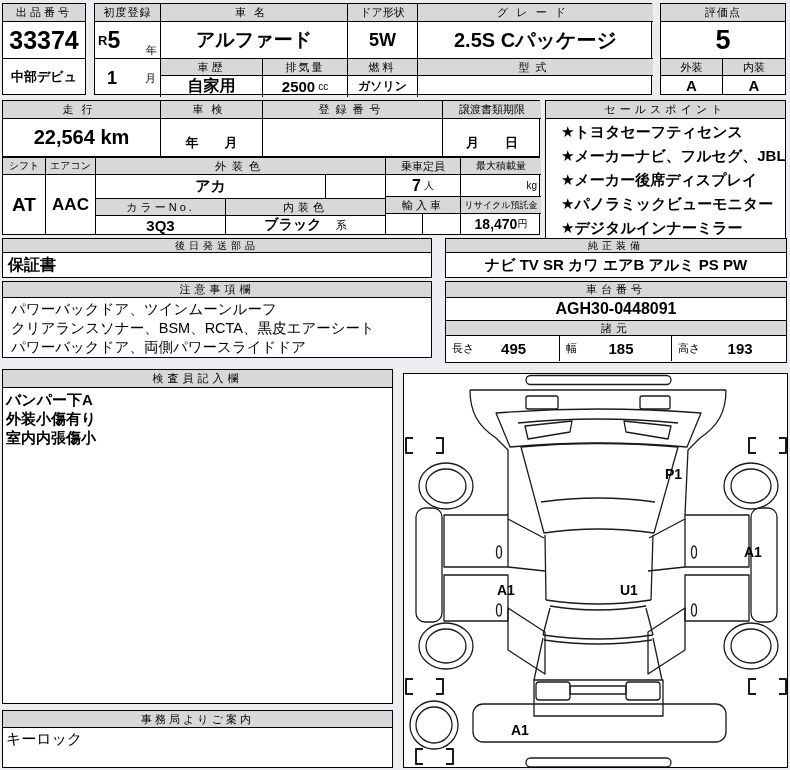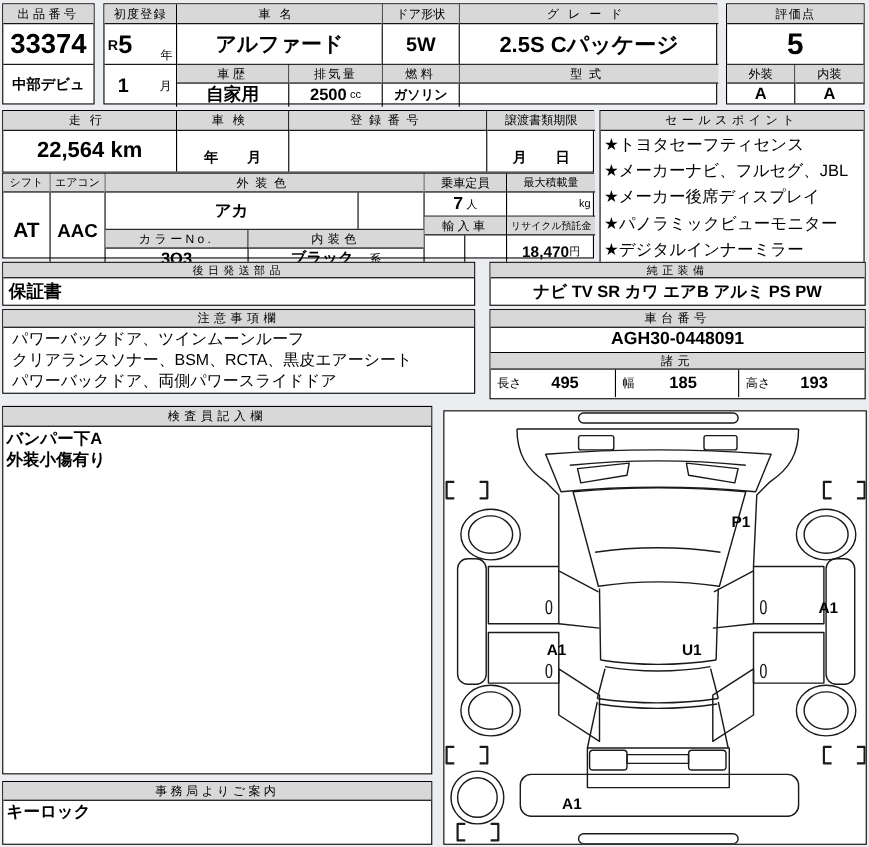--- a/index.html
+++ b/index.html
@@ -33,41 +33,41 @@
   .h18 { height:18px; flex:none; }
   .h37 { height:37px; flex:none; }
   .h17 { height:17px; flex:none; }
   .h19 { flex:1; }
   
   #box-score { left:660px; top:3px; width:126px; height:92px; }
   
   #box-row2 { left:2px; top:100px; width:538px; height:57px; display:grid; grid-template-columns:158px 102px 180px 98px; grid-template-rows:18px 37px; }
   
   #box-sales { left:545px; top:100px; width:241px; height:143px; }
-  #box-sales .sp-line { font-size:15px; font-weight:normal; line-height:24px; padding-left:3px; white-space:nowrap; }
+  #box-sales .sp-line { font-size:15px; font-weight:bold; line-height:24px; padding-left:15px; white-space:nowrap; }
   
   #box-row3 { left:2px; top:157px; width:538px; height:78px; display:grid; grid-template-columns:43px 50px 290px 75px 80px; }
   
   #box-later { left:2px; top:238px; width:430px; height:40px; }
   #box-oem  { left:445px; top:238px; width:342px; height:40px; }
   .hd14 { height:14px; font-size:10px; }
   .val26 { height:24px; display:flex; align-items:center; }
   
   #box-notes { left:2px; top:281px; width:430px; height:77px; }
   #box-notes .nt-line { font-size:14.5px; font-weight:normal; line-height:19px; padding-left:8px; white-space:nowrap; }
   #box-chassis { left:445px; top:281px; width:342px; height:82px; }
   #box-chassis .dims { display:grid; grid-template-columns:114px 112px 114px; height:25px; }
   .dim { display:flex; align-items:center; padding:0 6px; }
   .dim .lbl { font-size:11px; }
   .dim .v { font-size:15px; font-weight:bold; flex:1; text-align:center; }
   
   #box-inspector { left:2px; top:369px; width:391px; height:335px; }
   #box-inspector .in-line { font-size:15px; font-weight:bold; line-height:19px; padding-left:3px; }
   #box-office { left:2px; top:710px; width:391px; height:58px; }
-  #box-office .of-line { font-size:15px; font-weight:bold; line-height:22px; padding-left:3px; }
+  #box-office .of-line { font-size:15px; font-weight:normal; line-height:22px; padding-left:3px; }
   
   #box-diagram { left:403px; top:373px; width:385px; height:395px; }
   #box-diagram svg { position:absolute; left:0; top:0; }
   .marker { position:absolute; font-size:14px; font-weight:bold; line-height:15px;margin-left:32px; }
   .mk-p1 { left:229px; top:93px; }
   .mk-a1-right { left:308px; top:171px; }
   .mk-u1 { left:184px; top:209px; }
   .mk-a1-left { left:61px; top:209px; }
   .mk-a1-rear { left:75px; top:349px; }
 </style>
@@ -166,21 +166,21 @@
     <div class="tcol br">
       <div class="hd h17" style="font-size:10px">シフト</div>
       <div class="cell b" style="flex:1;font-size:19px">AT</div>
     </div>
     <div class="tcol br">
       <div class="hd h17" style="font-size:10px">エアコン</div>
       <div class="cell b" style="flex:1;font-size:17px">AAC</div>
     </div>
     <div class="tcol br">
       <div class="hd ls6 h17">外装色</div>
-      <div class="bb" style="height:34px;display:flex">
+      <div class="bb" style="height:24px;display:flex">
         <div class="cell b" style="flex:1;font-size:15px">アカ</div>
         <div style="width:60px;border-left:1px solid #000"></div>
       </div>
       <div style="display:flex;height:17px">
         <div class="hd ls3 br" style="width:130px;border-bottom:1px solid #000">カラーNo.</div>
         <div class="hd ls4" style="flex:1;border-bottom:1px solid #000">内装色</div>
       </div>
       <div style="display:flex;flex:1">
         <div class="cell br b" style="width:130px;font-size:15px">3Q3</div>
         <div class="cell" style="flex:1">
@@ -249,20 +249,21 @@
         <span class="v">193</span>
       </div>
     </div>
   </div>
 
   <div class="box" id="box-inspector">
     <div class="hd ls4" style="height:18px">検査員記入欄</div>
     <div style="padding-top:2px">
       <div class="in-line">バンパー下A</div>
       <div class="in-line">外装小傷有り</div>
+      <div class="in-line">室内内張傷小</div>
     </div>
   </div>
 
   <div class="box" id="box-office">
     <div class="hd ls3" style="height:17px">事務局よりご案内</div>
     <div class="of-line">キーロック</div>
   </div>
 
   <div class="box" id="box-diagram">
     <svg width="383" height="393" viewBox="0 0 383 393" fill="none" stroke="#1a1a1a" stroke-width="1.3" stroke-linejoin="round">

